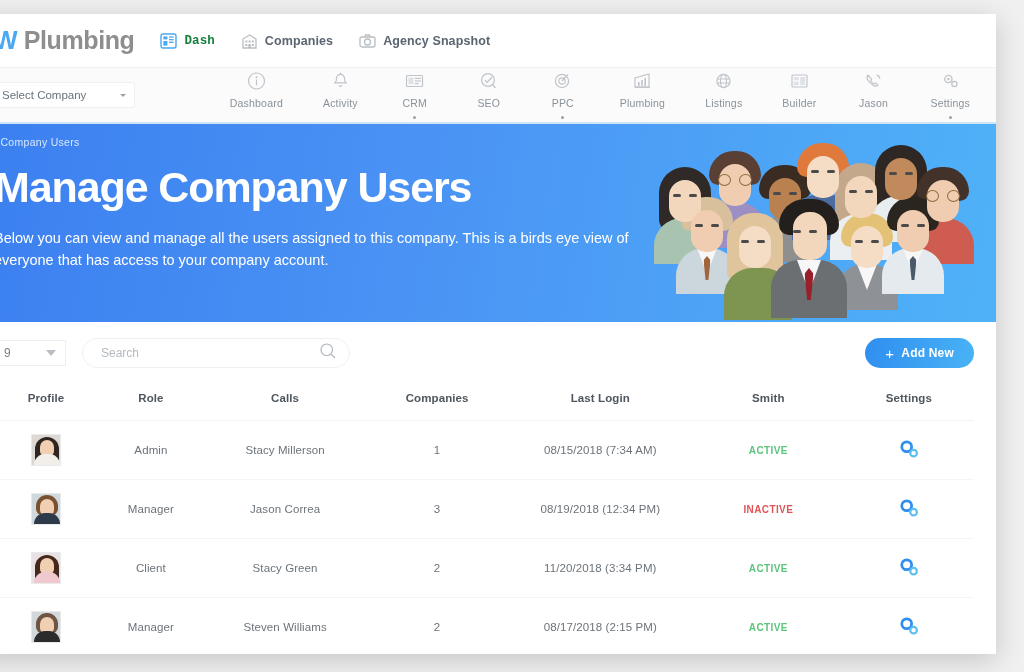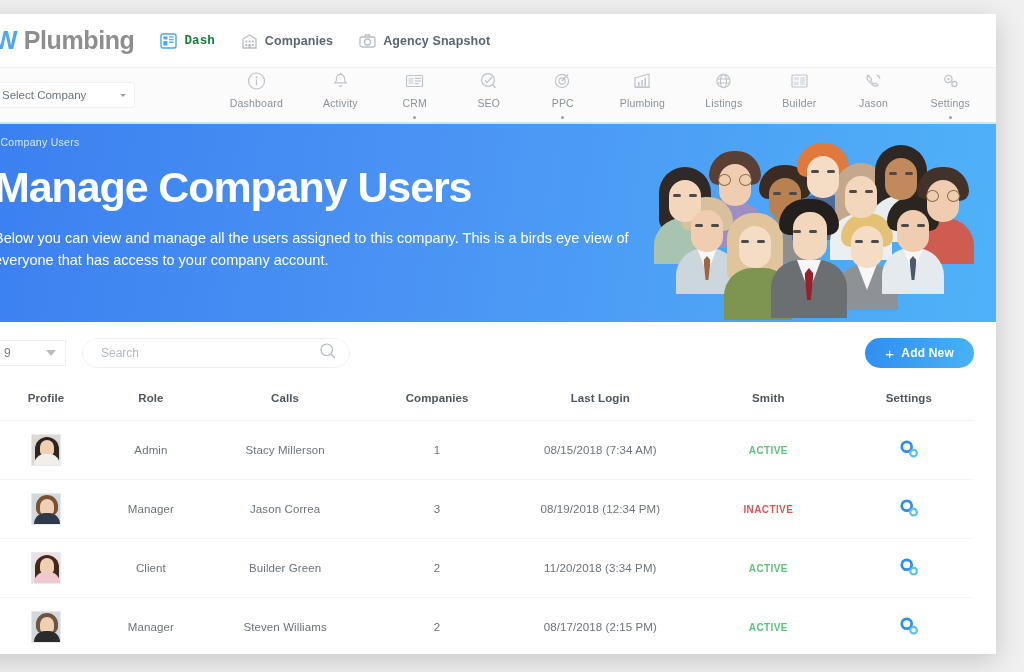--- a/index.html
+++ b/index.html
@@ -786,21 +786,21 @@
             <div class="avatar-cell">
                 <div class="avatar-lg">
               <div class="av-bg" style="background:#e8e2e4"></div>
               <div class="av-hairlong" style="background:#45281c"></div>
               <div class="av-face"></div>
               <div class="av-shoulders" style="background:#efc9cf"></div>
             </div>
               </div>
           </td>
           <td class="col-role">Client</td>
-          <td class="col-name">Builder Green</td>
+          <td class="col-name">Stacy Green</td>
           <td class="col-comp">2</td>
           <td class="col-login">11/20/2018 (3:34 PM)</td>
           <td class="col-status">
             <span class="status" style="color:#5cc47c">ACTIVE</span>
           </td>
           <td class="col-set">
             <div class="gear-cell">
                 <span>
               <svg viewBox="0 0 26 24" width="24" height="22">
                     <circle cx="10.5" cy="9.5" r="5.4" fill="none" stroke="#2f8ef0" stroke-width="3"></circle>

